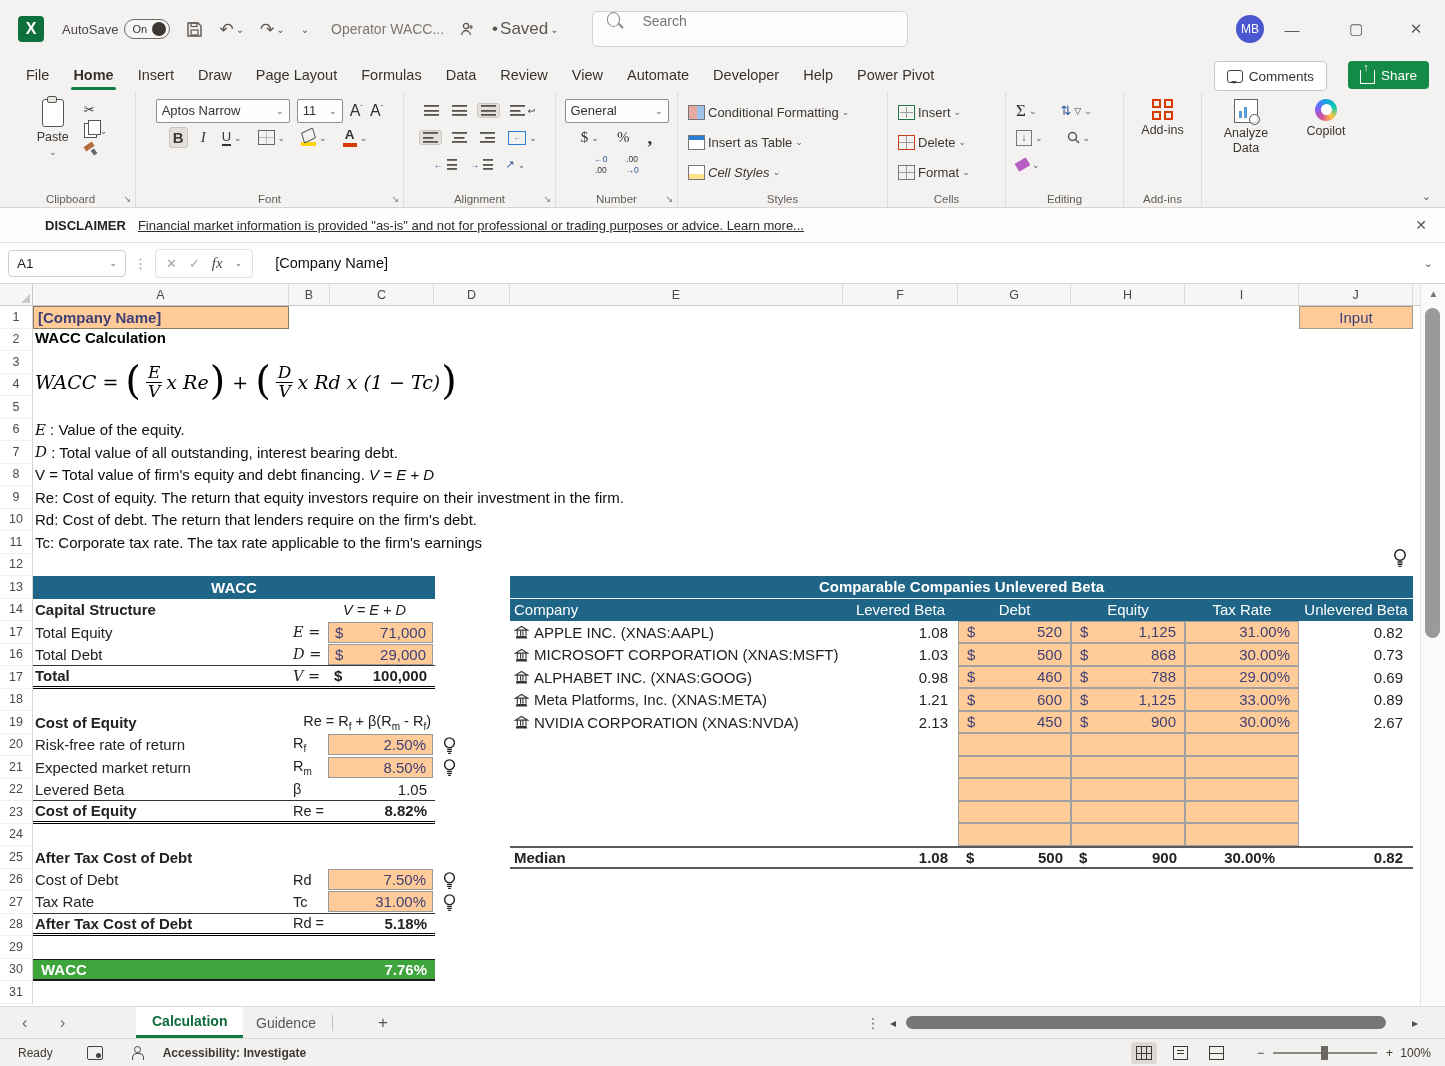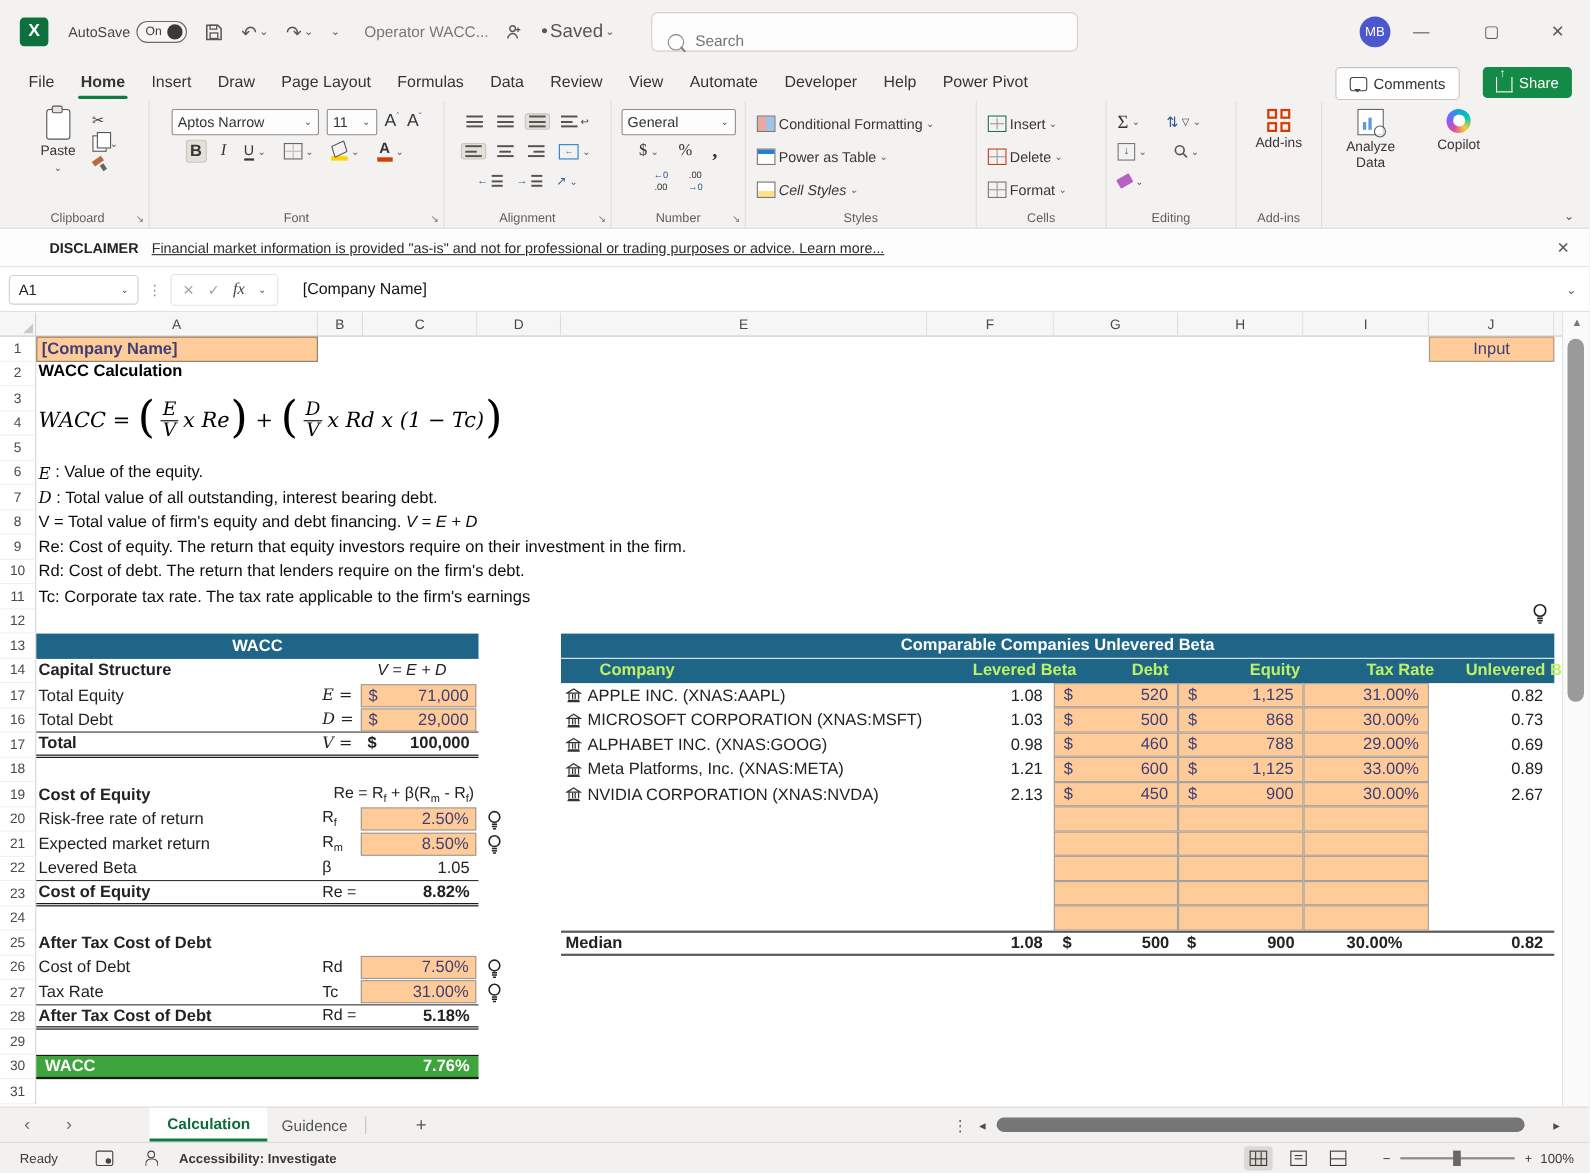--- a/index.html
+++ b/index.html
@@ -12,21 +12,21 @@
   .xl-logo{width:26px;height:26px;margin-left:18px;background:#0e703c;border-radius:4px;position:relative;}
   .xl-logo span{position:absolute;inset:0;display:flex;align-items:center;justify-content:center;color:#fff;font-weight:bold;font-size:16px;}
   .tb-text{font-size:13px;color:#494643;}
   .autosave{margin-left:18px;display:flex;align-items:center;gap:6px;}
   .toggle{width:46px;height:20px;border:1px solid #6e6a66;border-radius:10px;display:flex;align-items:center;justify-content:space-between;padding:0 3px;box-sizing:border-box;background:#f8f6f5;}
   .toggle .knob{width:14px;height:14px;border-radius:50%;background:#3b3835;}
   .toggle .t-on{font-size:11px;color:#3b3835;margin-left:4px;}
   .tb-ic{color:#5a5652;font-size:17px;margin-left:16px;display:flex;align-items:center;gap:2px;}
   .tb-chev{font-size:10px;color:#5a5652;}
   .doc-title{margin-left:22px;font-size:14px;color:#7a7672;}
-  .searchbox{position:absolute;left:592px;top:11px;width:388px;height:36px;background:#fdfdfd;border:1px solid #d4d0cd;border-radius:6px;display:flex;align-items:flex-end;padding-left:14px;box-sizing:border-box;gap:8px;}
+  .searchbox{position:absolute;left:592px;top:11px;width:316px;height:36px;background:#fdfdfd;border:1px solid #d4d0cd;border-radius:6px;display:flex;align-items:flex-start;padding-left:14px;box-sizing:border-box;gap:20px;}
   .searchbox input{border:none;outline:none;background:transparent;font-size:14px;color:#444;width:300px;font-family:"Liberation Sans",sans-serif;}
   .mag{width:13px;height:13px;border:1.6px solid #8a8682;border-radius:50%;position:relative;}
   .mag::after{content:"";position:absolute;width:6px;height:1.6px;background:#8a8682;transform:rotate(45deg);left:10px;top:12px;}
   .avatar{position:absolute;left:1236px;top:15px;width:28px;height:28px;border-radius:50%;background:#4a57ce;color:#fff;font-size:12px;display:flex;align-items:center;justify-content:center;}
   .winbtn{position:absolute;top:0;width:46px;height:58px;display:flex;align-items:center;justify-content:center;color:#5f5b58;font-size:15px;}
 
   
   .menubar{position:absolute;top:58px;left:0;width:1445px;height:34px;background:#f4f2f1;display:flex;align-items:center;padding-left:14px;box-sizing:border-box;}
   .mtab{padding:0 12px;font-size:14.5px;color:#37332f;height:34px;display:flex;align-items:center;position:relative;}
   .mtab.active{font-weight:bold;}
@@ -154,21 +154,21 @@
   .lt-formula sub{font-size:10px;}
   .bline{border-bottom:1px solid #333;}
   .dline{border-bottom:3px double #000;}
   .lt-green{display:flex;justify-content:space-between;align-items:center;background:#3EA43C;color:#fff;font-weight:bold;padding:0 8px;border-top:1px solid #1a1a1a;border-bottom:2px solid #1a1a1a;}
   .bulb{position:absolute;left:409px;top:2px;}
 
   
   .rt{position:absolute;left:510px;top:292px;width:903px;font-size:15px;}
   .rt-row{display:flex;height:22.5px;box-sizing:border-box;align-items:center;}
   .rt-title{background:#1F6587;color:#fff;font-weight:bold;justify-content:center;border-bottom:1px solid #fff;}
-  .rt-hdr{background:#1F6587;color:#bef264;font-weight:bold;padding-left:31px;}
+  .rt-hdr{background:#1F6587;color:#ffffff;font-weight:normal;}
   .c-name{flex:0 0 333px;display:flex;align-items:center;gap:5px;padding-left:4px;box-sizing:border-box;}
   .c-lb{flex:0 0 115px;text-align:right;padding-right:10px;box-sizing:border-box;}
   .c-debt,.c-eq{flex:0 0 113px;box-sizing:border-box;}
   .c-eq{flex-basis:114px;}
   .c-tax{flex:0 0 114px;box-sizing:border-box;text-align:right;padding-right:8px;}
   .c-ub{flex:0 0 114px;text-align:right;padding-right:10px;box-sizing:border-box;}
   .hdr-c{text-align:center;padding:0;}
   .orange{background:#FFCC99;border:1px solid #a0a0a0;color:#3F3F76;height:22.5px;display:flex;align-items:center;justify-content:space-between;padding:0 8px;margin-top:-1px;}
   .orange.pct{justify-content:flex-end;}
   .rt-median{font-weight:bold;border-top:2px solid #595959;border-bottom:2px solid #595959;}
@@ -453,21 +453,21 @@
       <div class="rrow" style="height:30px;">
         <span class="sb">
           <span class="sico cf"></span>
           <span>Conditional Formatting</span>
           <span class="chev">⌄</span>
         </span>
       </div>
       <div class="rrow" style="height:30px;">
         <span class="sb">
           <span class="sico fat"></span>
-          <span>Power as Table</span>
+          <span>Insert as Table</span>
           <span class="chev">⌄</span>
         </span>
       </div>
       <div class="rrow" style="height:30px;font-style:italic;">
         <span class="sb">
           <span class="sico cs"></span>
           <span>Cell Styles</span>
           <span class="chev">⌄</span>
         </span>
       </div>

